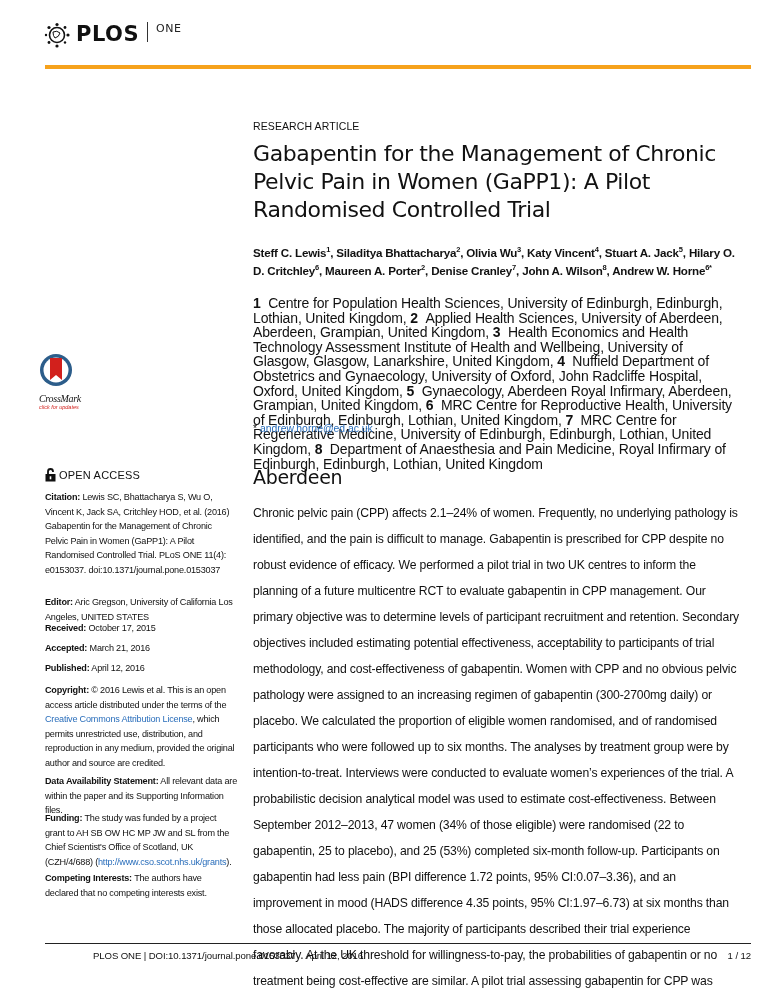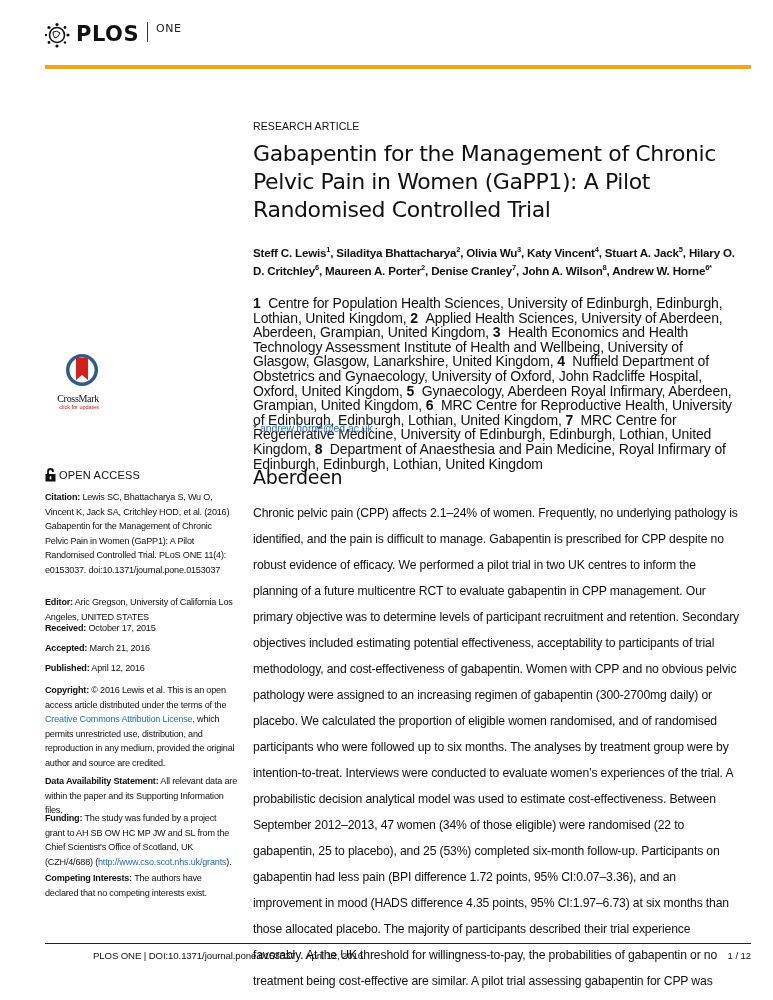--- a/index.html
+++ b/index.html
@@ -17,21 +17,21 @@
   .authors { top:242px; font-size:11.6px; font-weight:bold; line-height:15.5px; letter-spacing:-0.2px; }
   .authors sup { font-size:7.5px; }
   .affils { top:296px; font-size:14px; line-height:14.6px; letter-spacing:-0.15px; }
   .affils b { font-weight:bold; }
   .corr { top:423px; font-size:10.4px; }
   .link { color:#2a6ebb; }
 
   .abstract-h { top:466px; font-family:"DejaVu Sans", sans-serif; font-size:19px; letter-spacing:-0.3px; }
   .abstract { top:500px; width:490px; font-size:12.2px; line-height:26px; letter-spacing:-0.15px; }
 
-  .crossmark { position:absolute; left:39px; top:353px; width:60px; text-align:right; }
+  .crossmark { position:absolute; left:39px; top:353px; width:60px; text-align:left;font-style:italic; }
   .crossmark .cm-text { font-family:"Liberation Serif", serif; font-size:10px; margin-top:2px; letter-spacing:-0.3px; }
   .crossmark .cm-sub { font-size:5.5px; color:#d2201c; margin-top:0px; }
 
   .left { position:absolute; left:45px; width:192px; font-size:9.1px; line-height:14.6px; letter-spacing:-0.2px; }
   .left b { font-weight:bold; }
   .oa { top:468px; display:flex; align-items:center; font-size:11px; letter-spacing:0.2px; }
   .oa svg { margin-right:3px; }
   .citation { top:490px; }
   .editor { top:583px;margin-top:12px; }
   .received { top:621px; }

